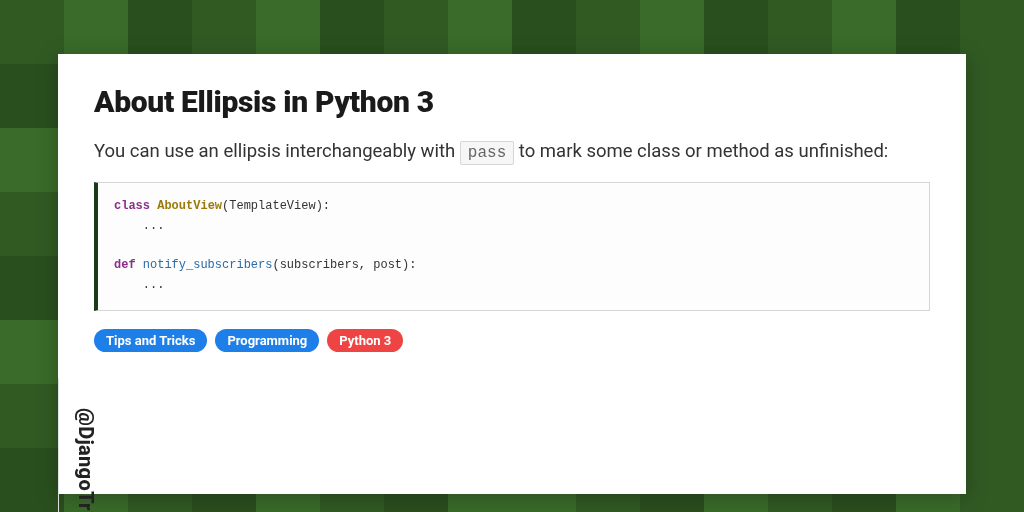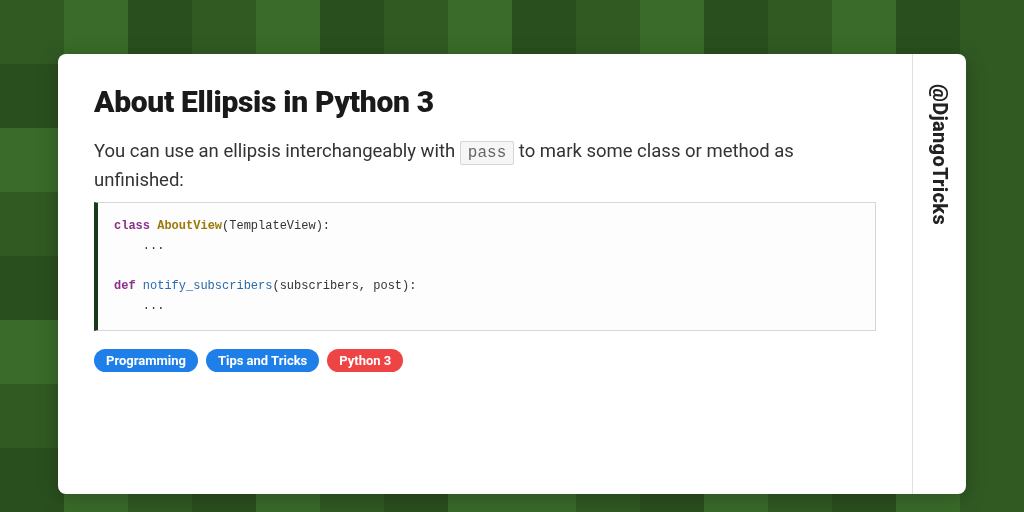--- a/index.html
+++ b/index.html
@@ -21,23 +21,24 @@
 .bg div.a { background: #315a23; }
 .bg div.c { background: #2a4f1e; }
 
 .card {
   position: absolute;
   top: 54px;
   left: 58px;
   right: 58px;
   bottom: 18px;
   background: #fff;
-  border-radius: 8px;
+  border-radius: 0;
   box-shadow: 0 4px 20px rgba(0,0,0,0.25);
   display: flex;
+  flex-direction: column;
 }
 .main {
   flex: 1;
   padding: 30px 36px 26px 36px;
   display: flex;
   flex-direction: column;
 }
 .side {
   width: 54px;
   border-left: 1px solid #e0e0e0;
@@ -57,21 +58,21 @@
   font-size: 30px;
   font-weight: 900;
   color: #1a1a1a;
   margin-bottom: 18px;
   letter-spacing: -0.3px;
 }
 .desc {
   font-size: 18.5px;
   color: #333;
   line-height: 1.55;
-  margin-bottom: 8px;
+  margin-bottom: 16px;
 }
 .inline-code {
   font-family: "SFMono-Regular", Consolas, "Liberation Mono", Menlo, monospace;
   font-size: 16px;
   background: #f6f6f6;
   border: 1px solid #d6d6d6;
   padding: 2px 7px;
   border-radius: 2px;
   color: #666;
 }
@@ -244,22 +245,22 @@
       <span>You can use an ellipsis interchangeably with </span><code class="inline-code">pass</code><span> to mark some class or method as unfinished:</span>
     </p>
 
     <div class="codeblock"><span class="kw">class</span> <span class="cls">AboutView</span><span>(TemplateView):</span>
 <span>    ...</span>
 <span></span>
 <span class="kw">def</span><span class="fn"> notify_subscribers</span><span>(subscribers, post):</span>
 <span>    ...</span></div>
 
     <div class="tags">
+      <span class="tag blue">Tips and Tricks</span>
       <span class="tag blue">Programming</span>
-      <span class="tag blue">Tips and Tricks</span>
       <span class="tag gray">Python 3</span>
     </div>
   </div>
 
   <div class="side">
     <div class="handle">@DjangoTricks</div>
   </div>
 </div>
 
 </body></html>

